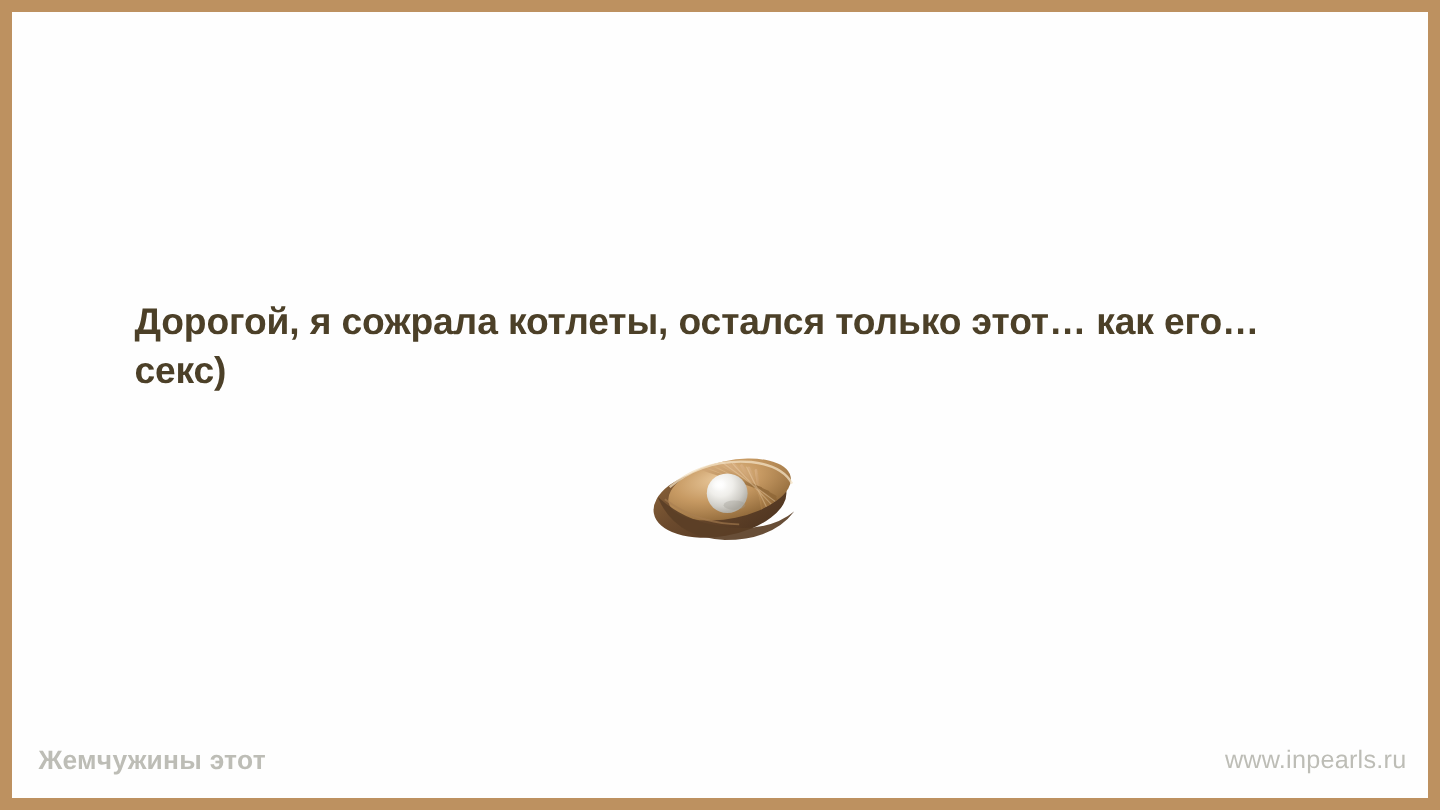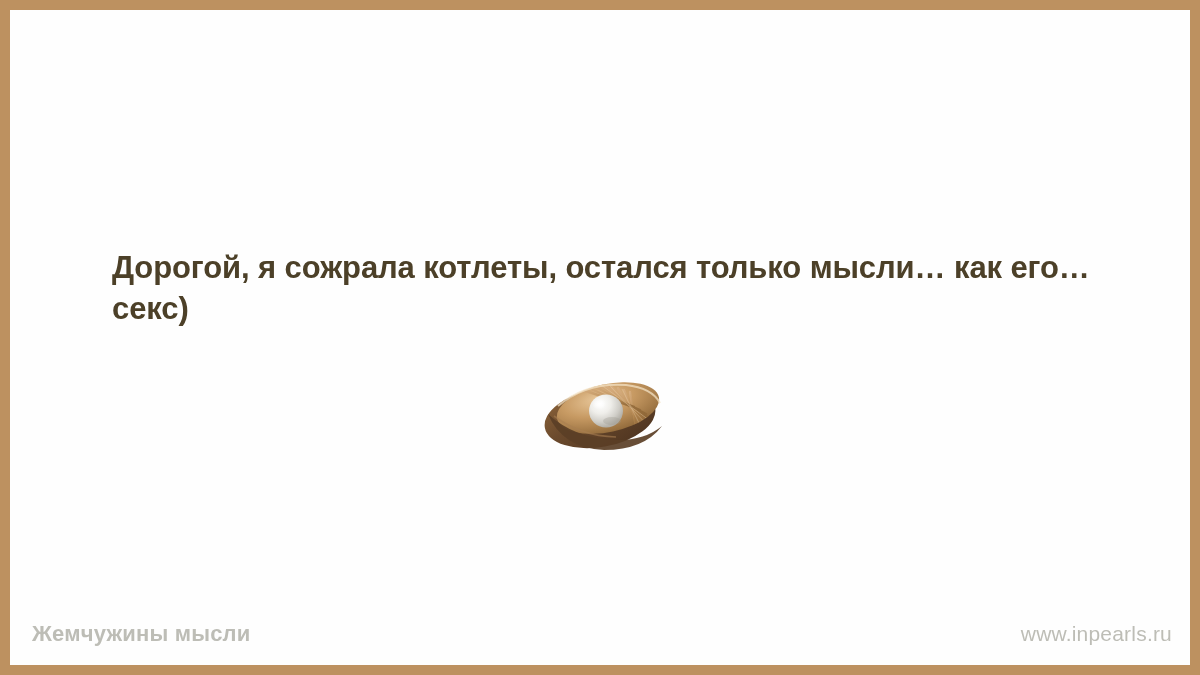--- a/index.html
+++ b/index.html
@@ -85,21 +85,21 @@
     letter-spacing: 0.2px;
     white-space: nowrap;
   }
 </style>
 </head>
 <body>
 
 <div class="card">
 
   <div class="quote-block">
-    <p class="quote-text">Дорогой, я сожрала котлеты, остался только мысли… как его… секс)</p>
+    <p class="quote-text">Дорогой, я сожрала котлеты, остался только этот… как его… секс)</p>
   </div>
 
   <div class="shell-wrap">
     <svg class="shell-svg" viewBox="0 0 130 76" xmlns="http://www.w3.org/2000/svg">
       <defs>
         <radialGradient id="gInner" cx="42%" cy="28%" r="78%">
           <stop offset="0%" stop-color="#e8c79a"></stop>
           <stop offset="45%" stop-color="#c79a63"></stop>
           <stop offset="100%" stop-color="#8d6637"></stop>
         </radialGradient>
@@ -158,17 +158,17 @@
 
       <path d="M14 40 Q40 60 76 61" fill="none" stroke="#a97f51" stroke-width="1.6" opacity="0.6"></path>
 
       <ellipse cx="66" cy="35" rx="17" ry="16.5" fill="url(#gPearl)"></ellipse>
       <ellipse cx="59" cy="28" rx="7" ry="5.5" fill="url(#gPearlHi)"></ellipse>
       <ellipse cx="72" cy="45" rx="9" ry="4" fill="#9d9a92" opacity="0.35"></ellipse>
     </svg>
   </div>
 
   <div class="footer">
-    <span class="footer-brand">Жемчужины мысли</span>
+    <span class="footer-brand">Жемчужины этот</span>
     <span class="footer-site">www.inpearls.ru</span>
   </div>
 
 </div>
 
 </body></html>

